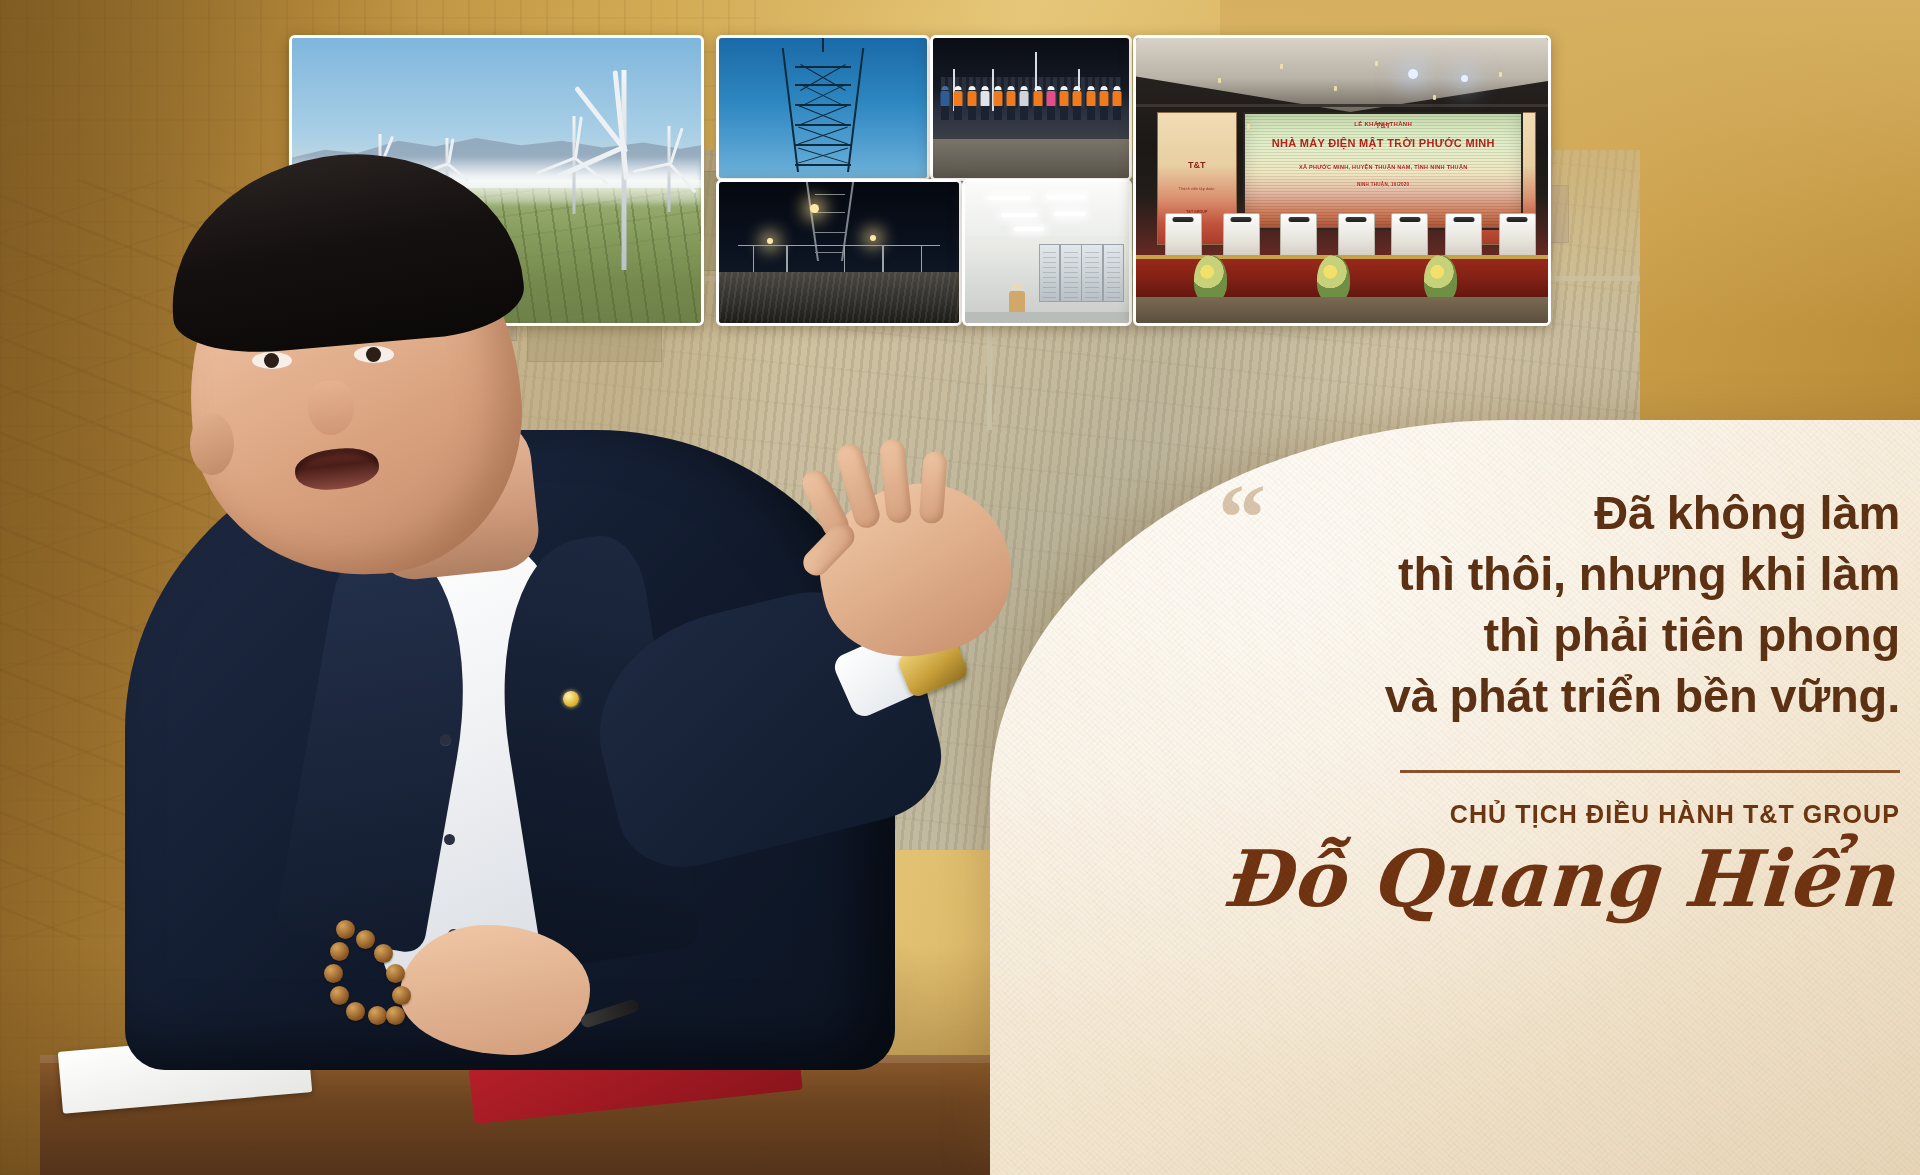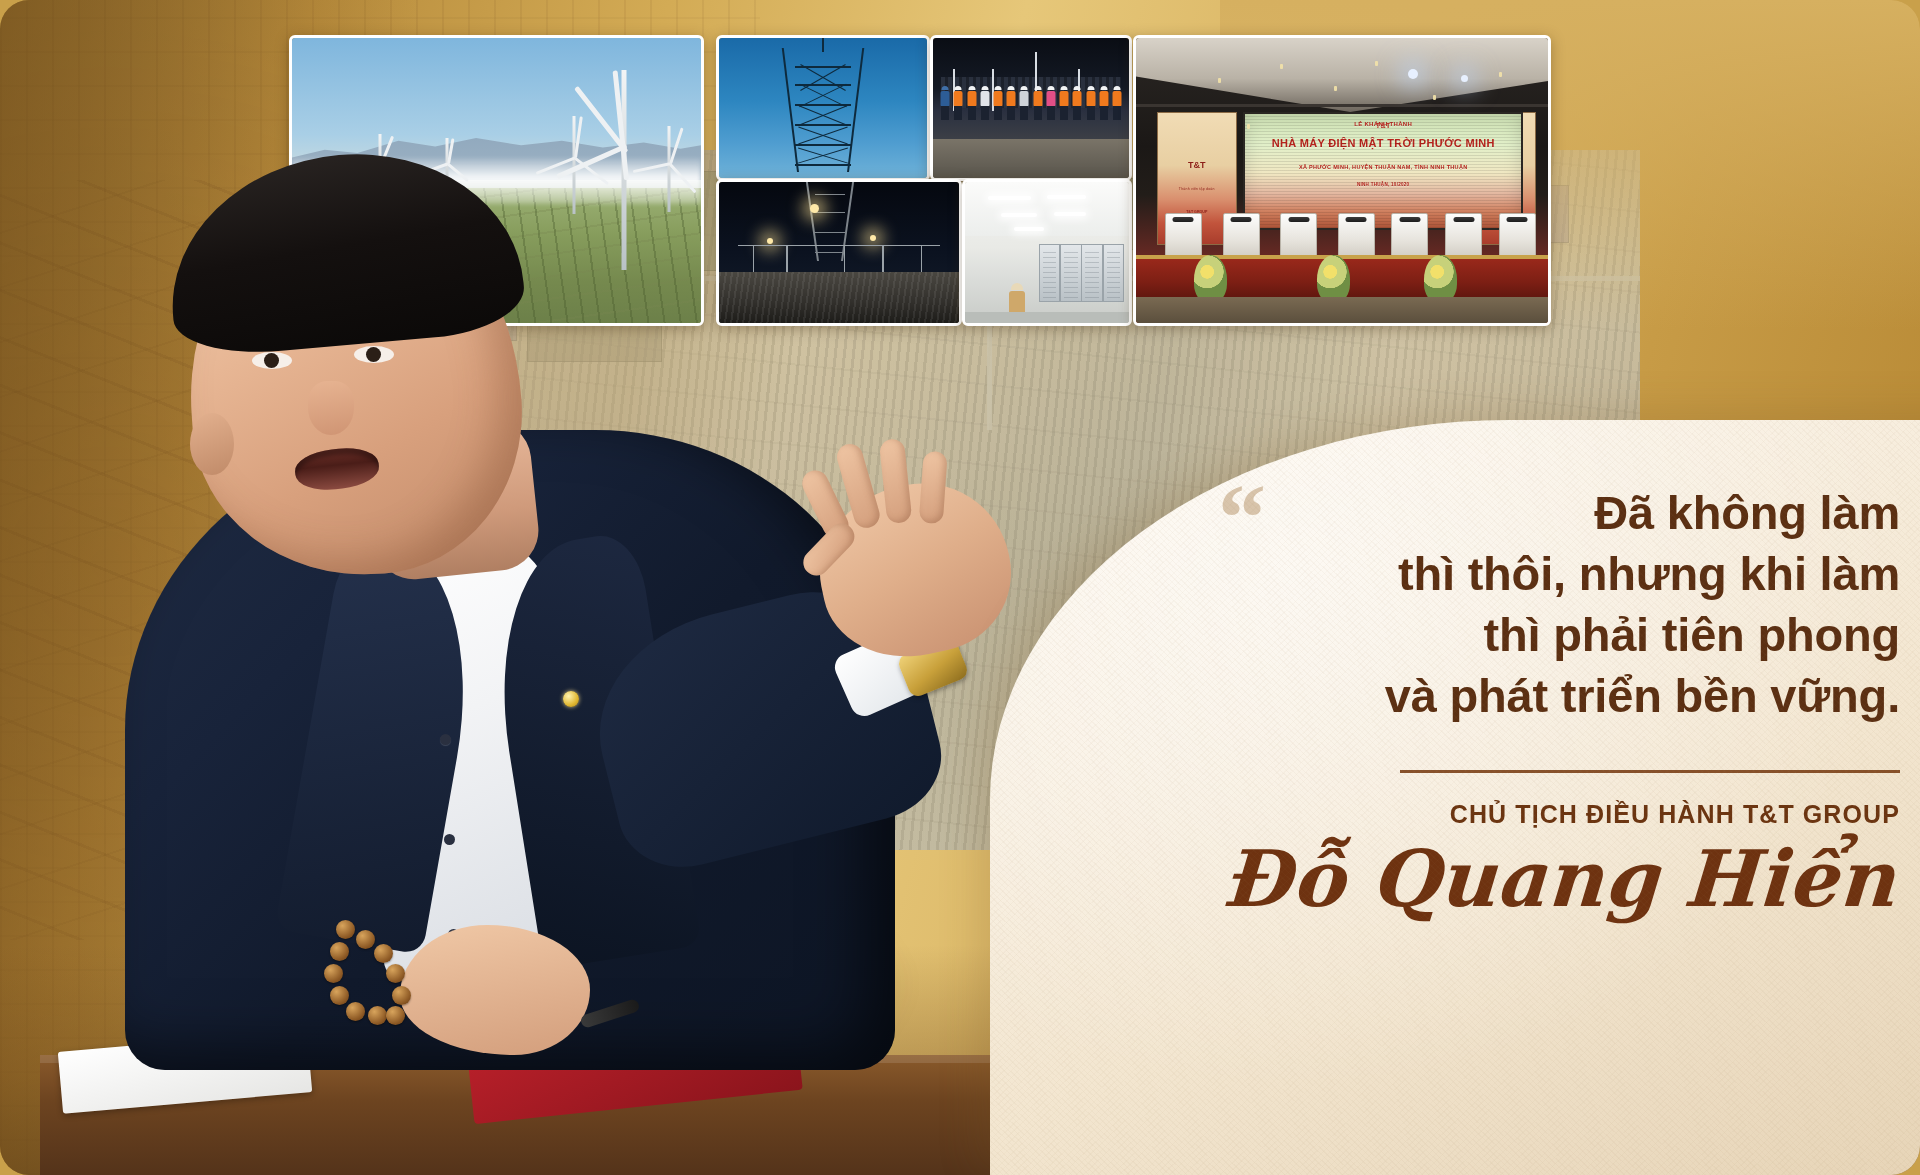--- a/index.html
+++ b/index.html
@@ -1,21 +1,21 @@
 <!DOCTYPE html>
 <html><head>
 <meta charset="utf-8">
 <style>
   html,body{margin:0;padding:0;}
   body{
     width:1920px;height:1175px;overflow:hidden;
     font-family:"Liberation Sans", sans-serif;
     background:#c9a04a;
   }
-  .stage{position:relative;width:1920px;height:1175px;overflow:hidden;border-radius:29px;}
+  .stage{position:relative;width:1920px;height:1175px;overflow:hidden;}
 
   
   .bg-base{
     position:absolute;inset:0;
     background:
       linear-gradient(105deg,#8a6a2e 0%, #b98d3d 14%, #d3ab55 30%, #e6c779 46%, #d9b463 62%, #c79b46 78%, #b2832f 100%);
   }
   
   .bg-blueprint{
     position:absolute;left:0;top:0;width:760px;height:1175px;

